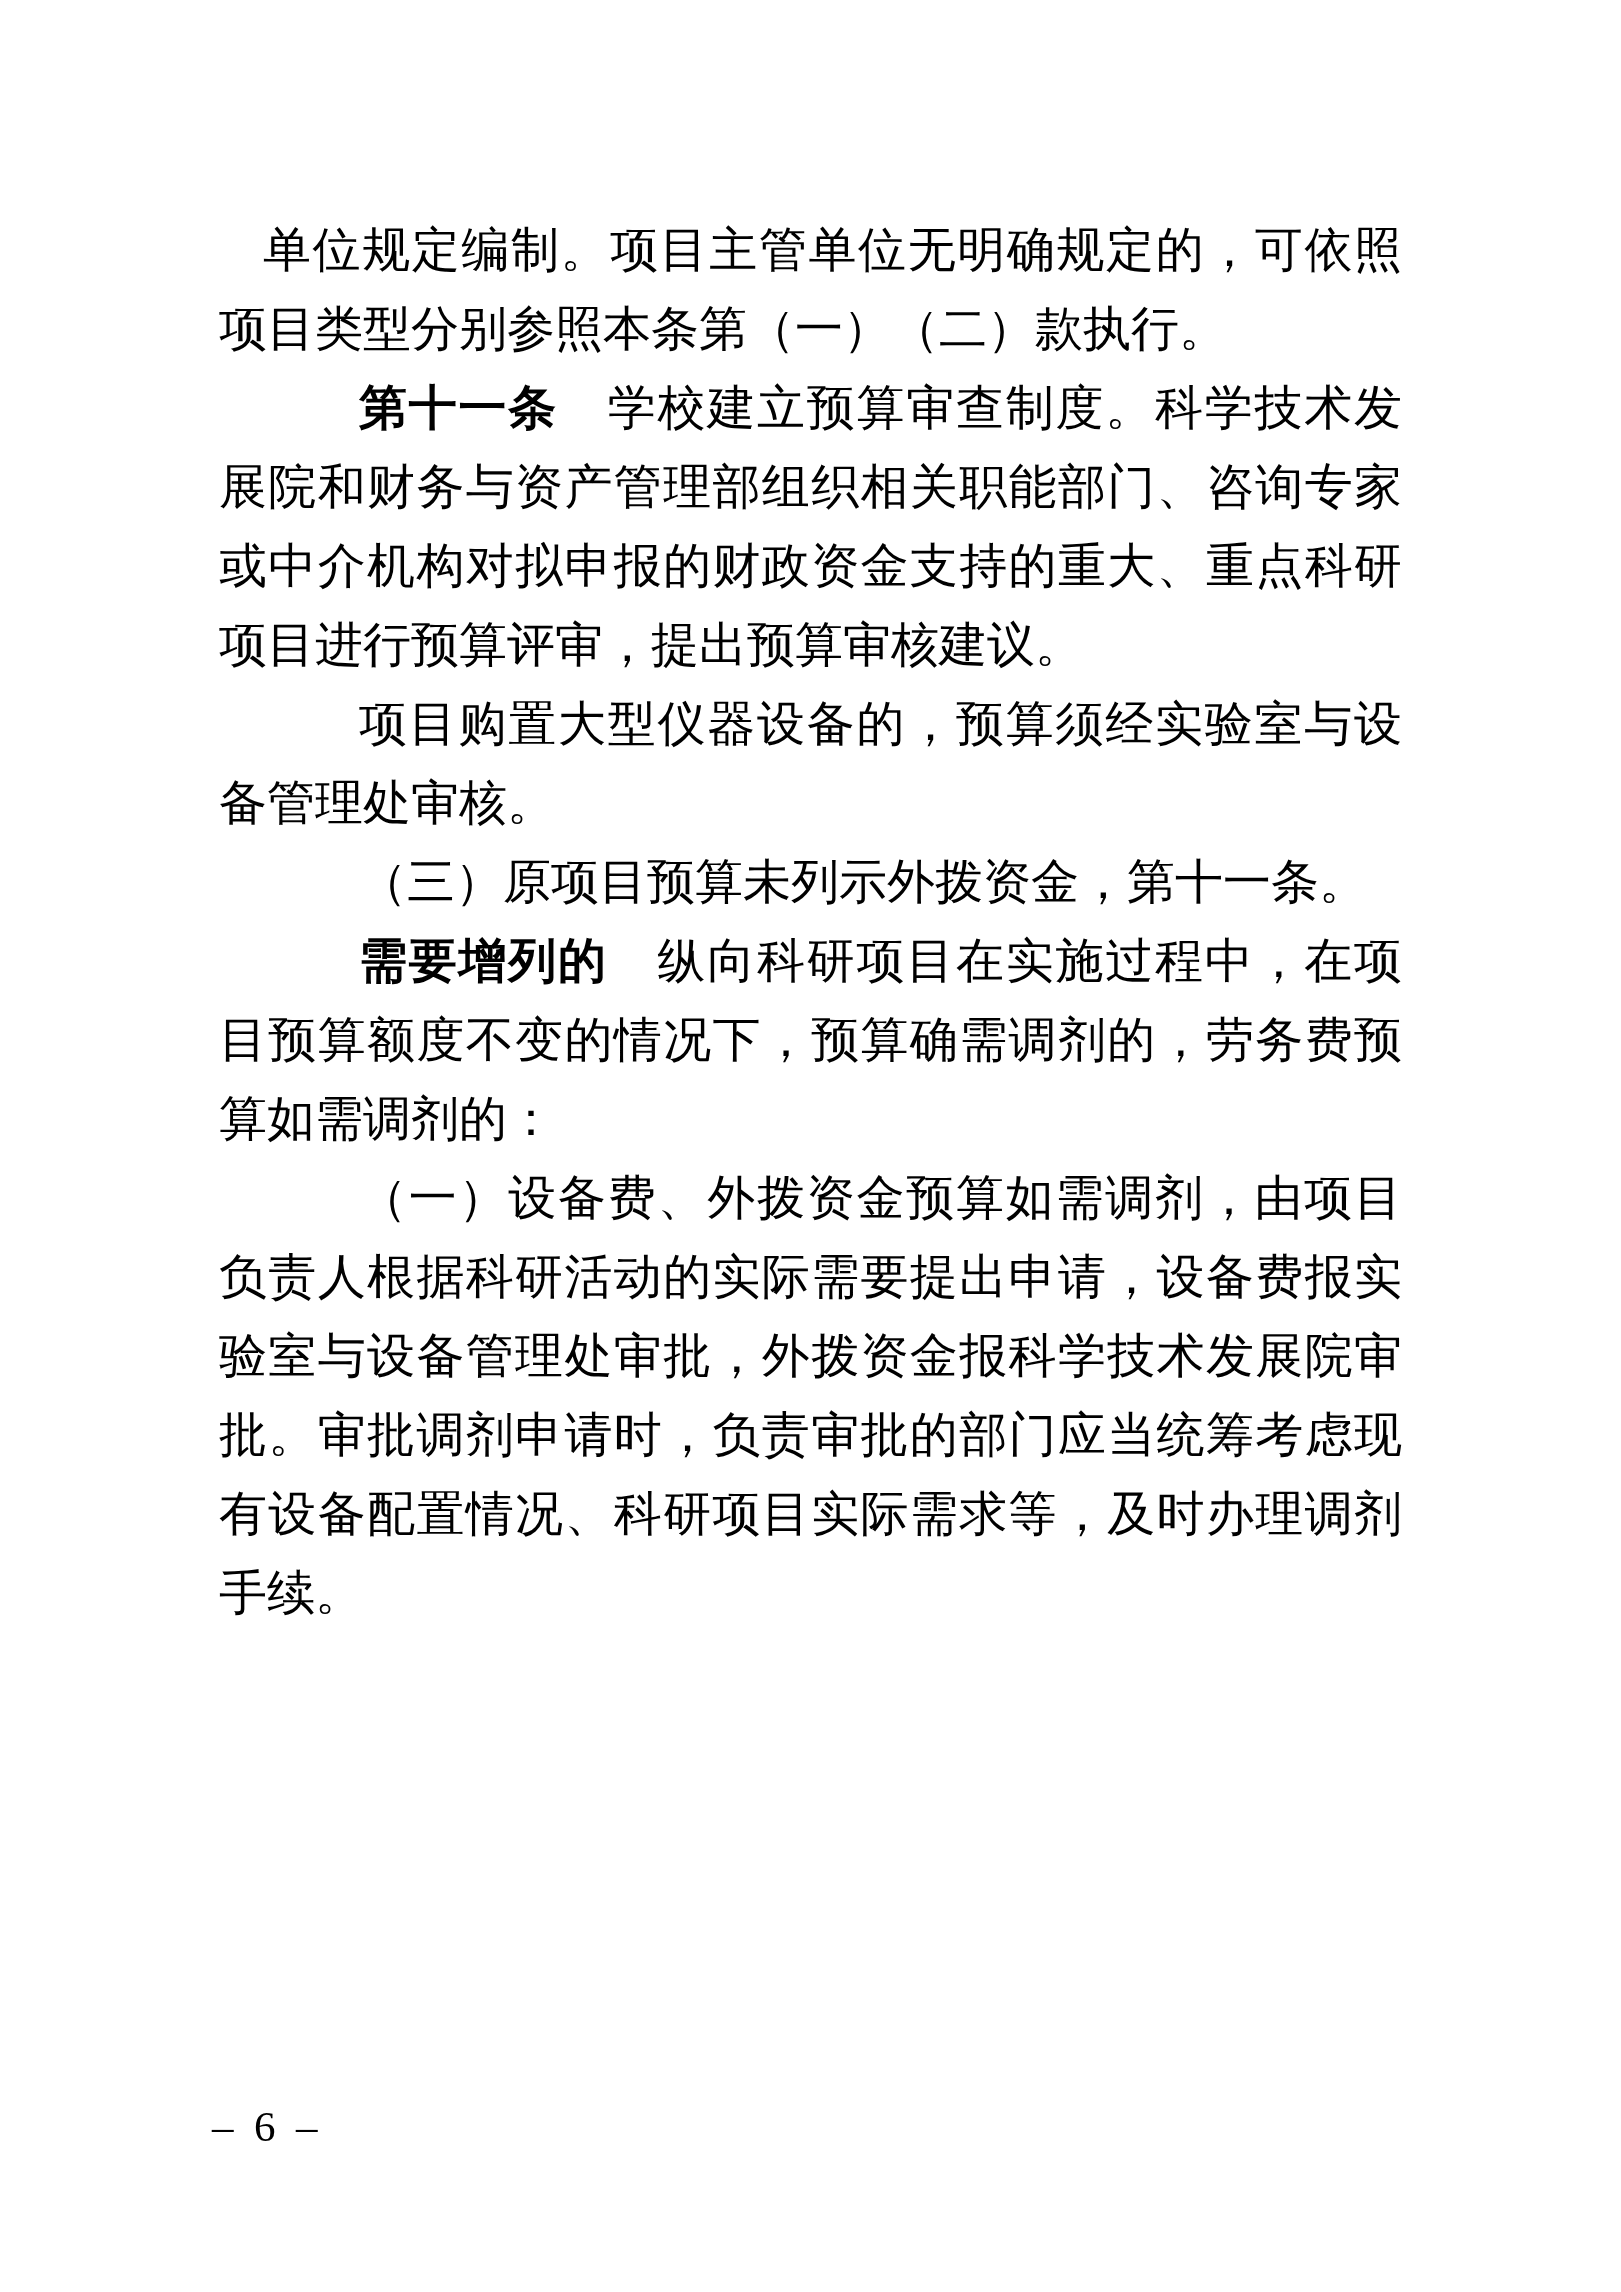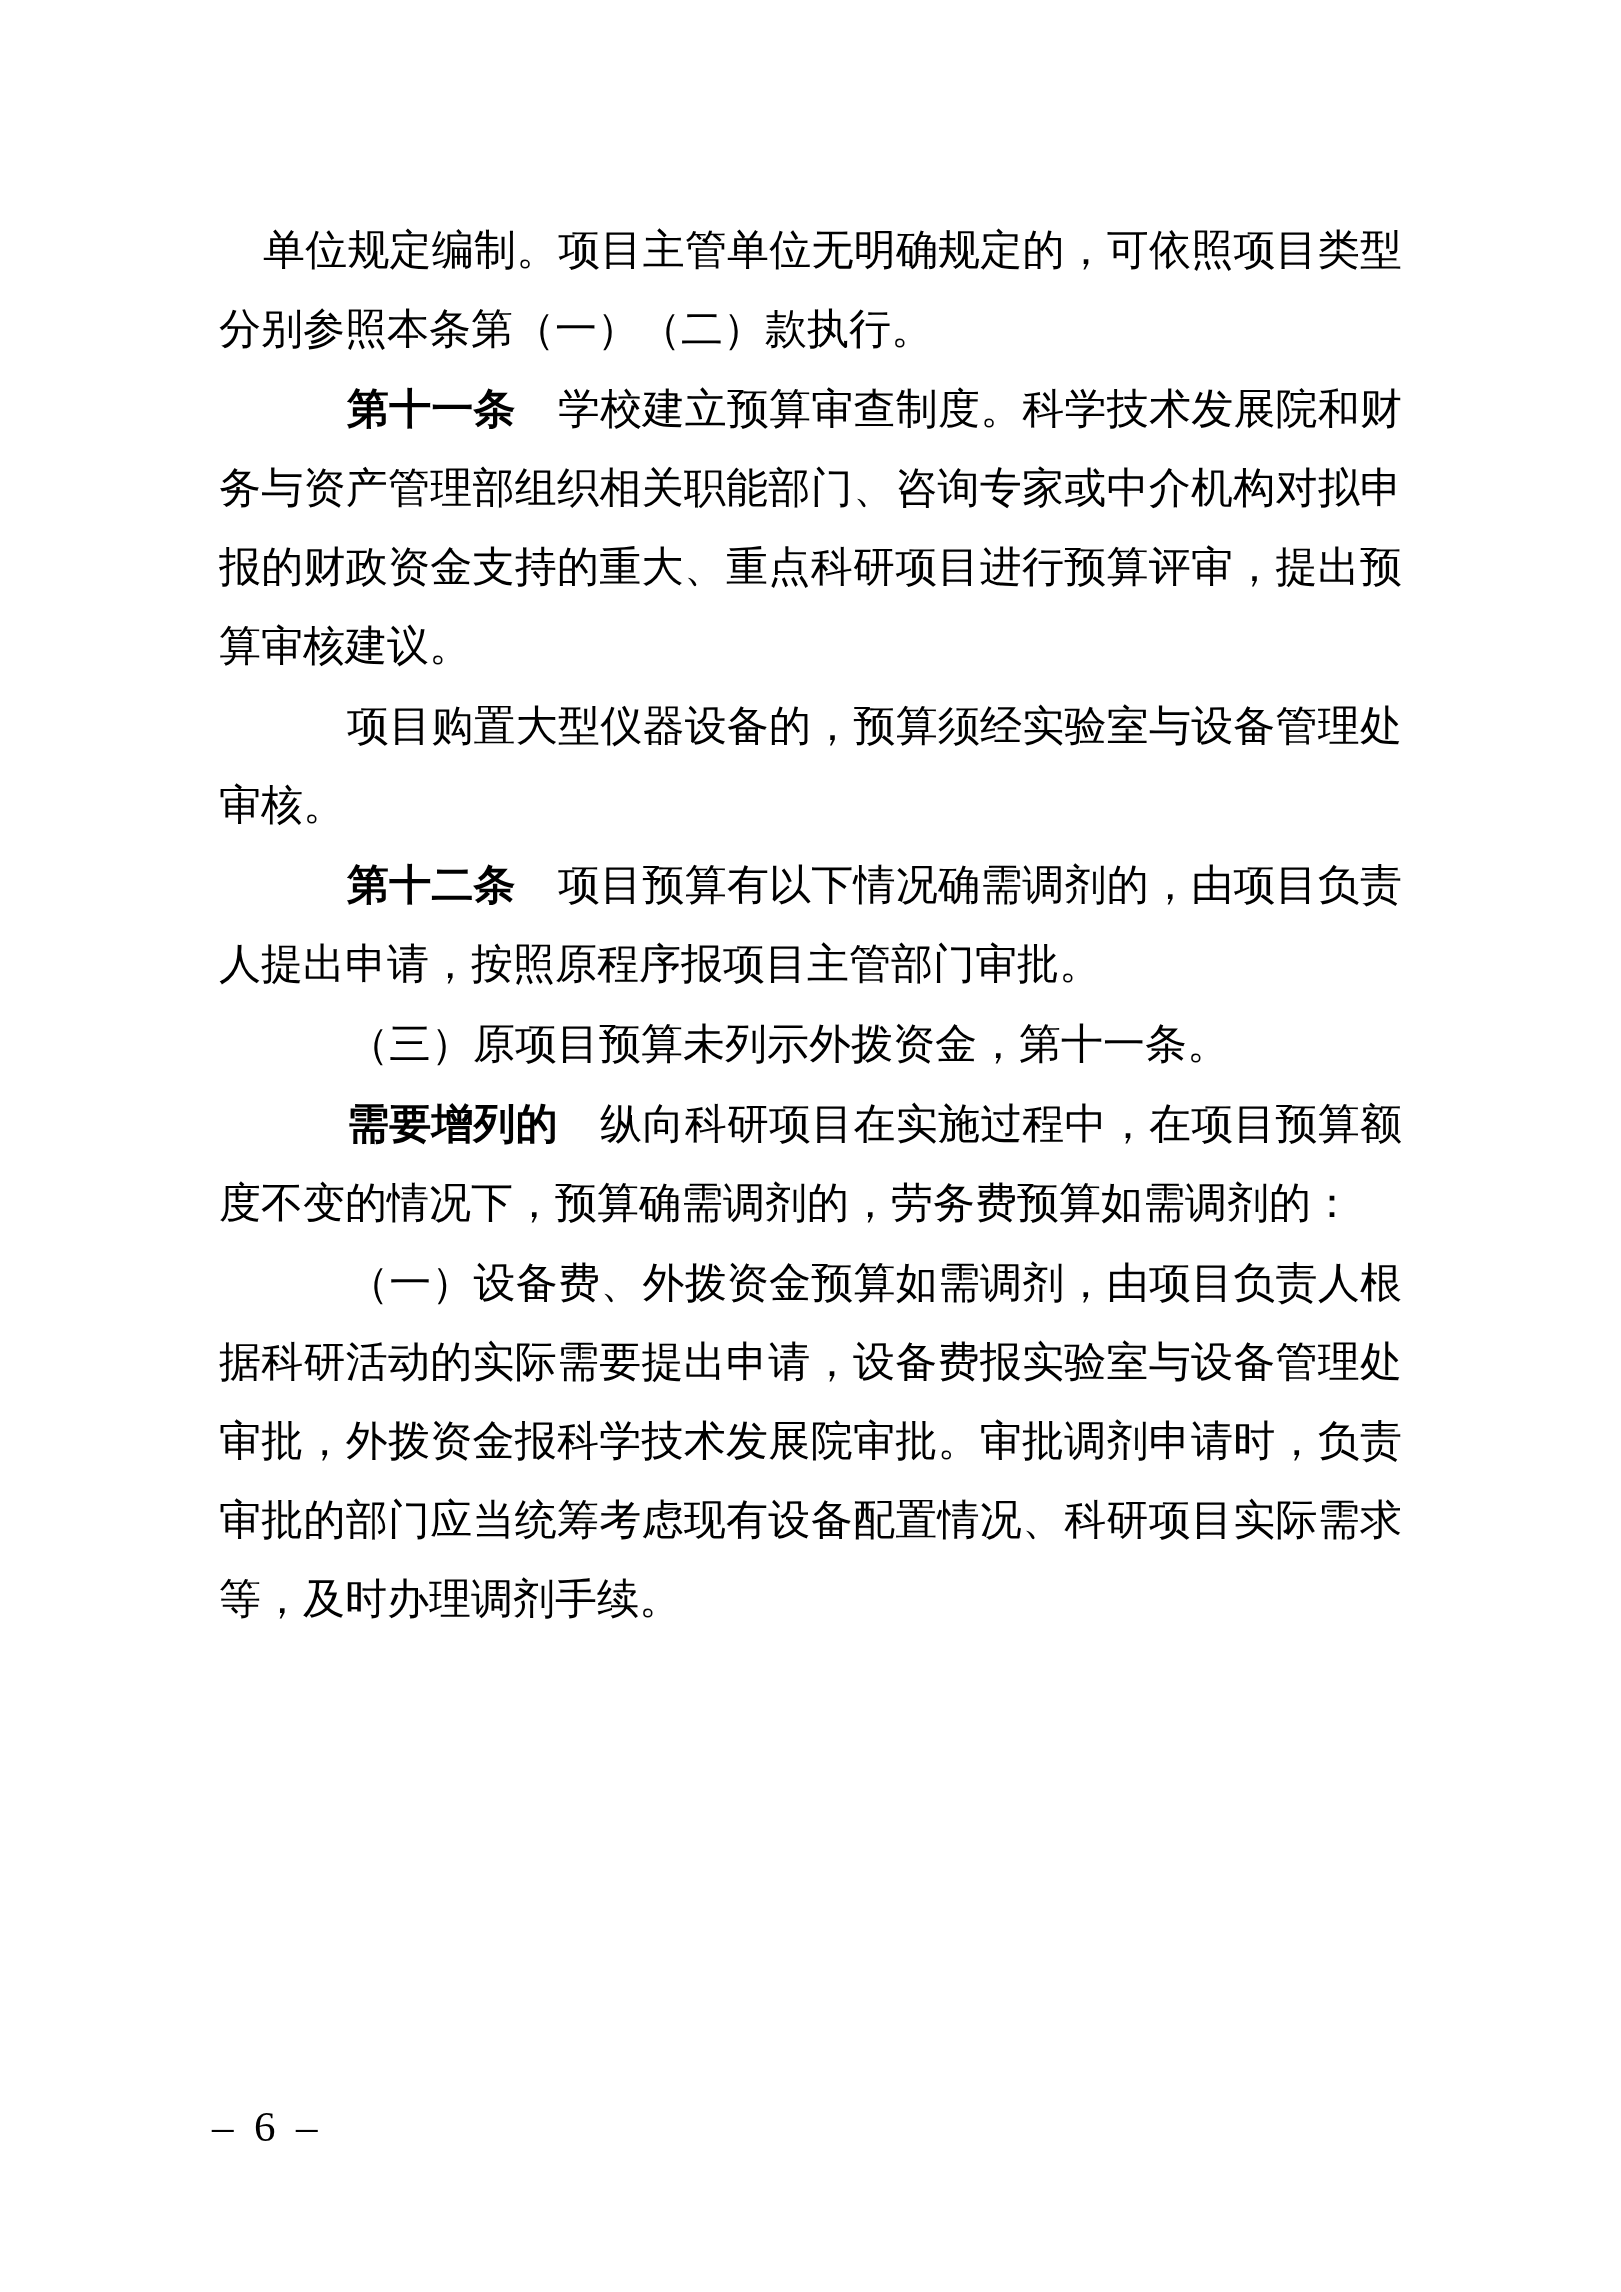--- a/index.html
+++ b/index.html
@@ -15,21 +15,21 @@
     background: #ffffff;
     overflow: hidden;
     font-family: "Liberation Serif", "DejaVu Serif", serif;
     color: #000000;
   }
   .doc {
     position: absolute;
     left: 219px;
     top: 210px;
     width: 1183px;
-    font-size: 42px;
+    font-size: 48px;
     line-height: 79px;
     text-align: justify;
     text-align-last: left;
     letter-spacing: 0;
   }
   .doc p {
     margin: 0;
     padding: 0;
     text-indent: 2em;
   }
@@ -54,21 +54,20 @@
 </style>
 </head>
 <body>
 
 <div class="page">
 
   <div class="doc">
     <p><b class="art"></b><span>单位规定编制。项目主管单位无明确规定的，可依照项目类型分别参照本条第（一）（二）款执行。</span></p>
     <p><b class="art">第十一条</b><span>　学校建立预算审查制度。科学技术发展院和财务与资产管理部组织相关职能部门、咨询专家或中介机构对拟申报的财政资金支持的重大、重点科研项目进行预算评审，提出预算审核建议。</span></p>
     <p><b class="art"></b><span>项目购置大型仪器设备的，预算须经实验室与设备管理处审核。</span></p>
-    <p><b class="art">第十二条</b><span>　项目预算有以下情况确需调剂的，由项目负责人提出申请，按照原程序报项目主管部门审批。</span></p>
     <p><b class="art"></b><span>（三）原项目预算未列示外拨资金，第十一条。</span></p>
     <p><b class="art">需要增列的</b><span>　纵向科研项目在实施过程中，在项目预算额度不变的情况下，预算确需调剂的，劳务费预算如需调剂的：</span></p>
     <p><b class="art"></b><span>（一）设备费、外拨资金预算如需调剂，由项目负责人根据科研活动的实际需要提出申请，设备费报实验室与设备管理处审批，外拨资金报科学技术发展院审批。审批调剂申请时，负责审批的部门应当统筹考虑现有设备配置情况、科研项目实际需求等，及时办理调剂手续。</span></p>
   </div>
 
   <div class="footer">– 6 –</div>
 
 </div>
 
 

